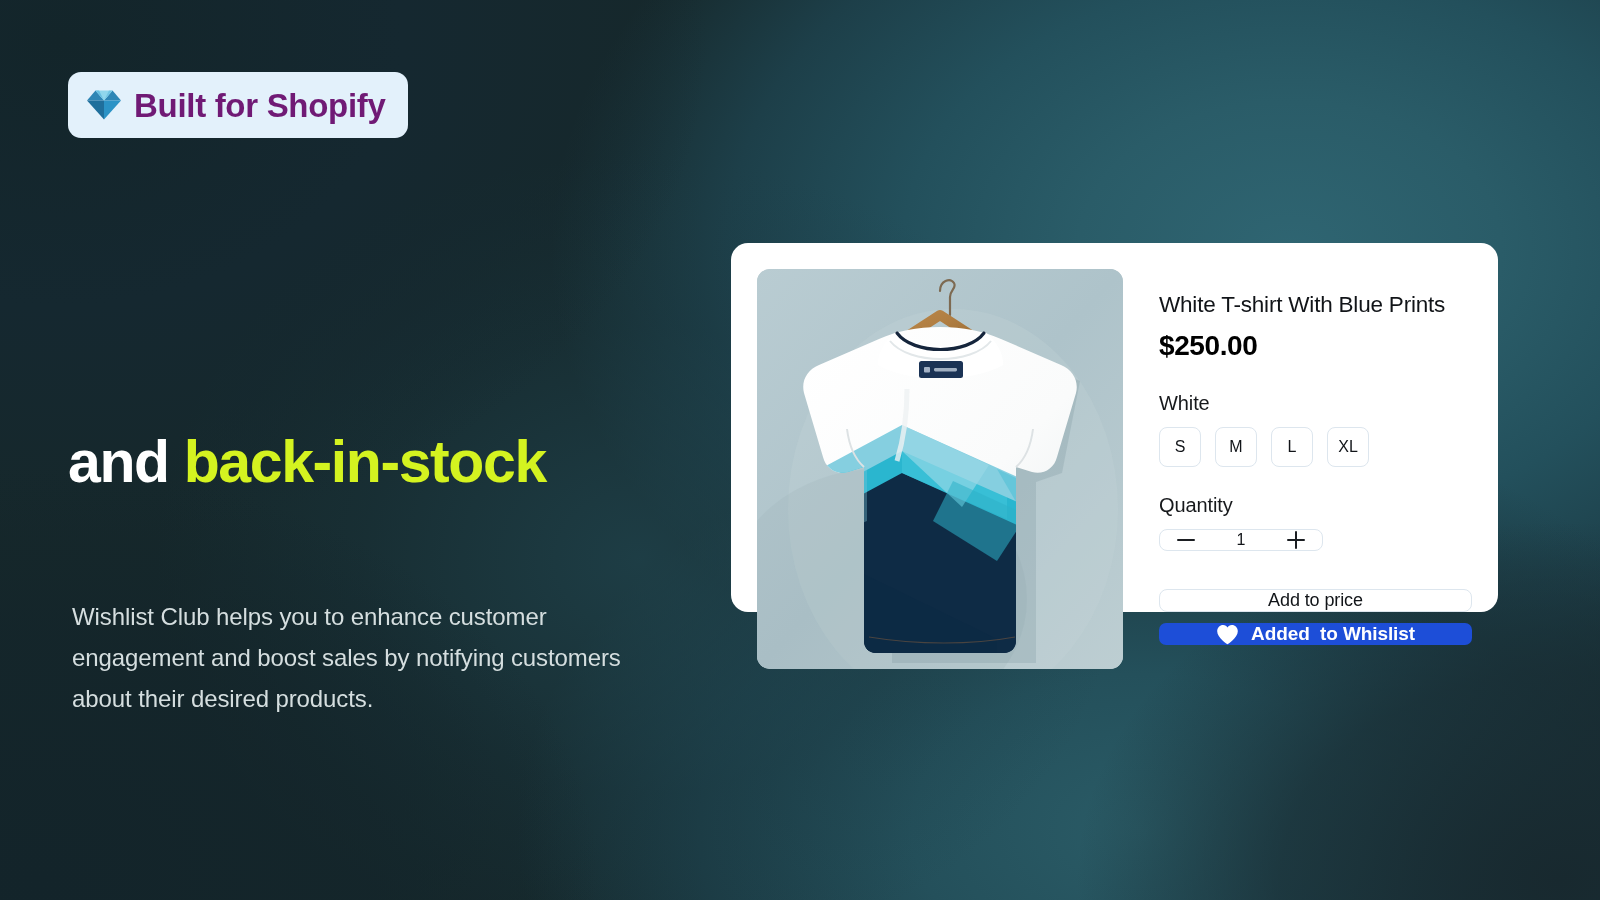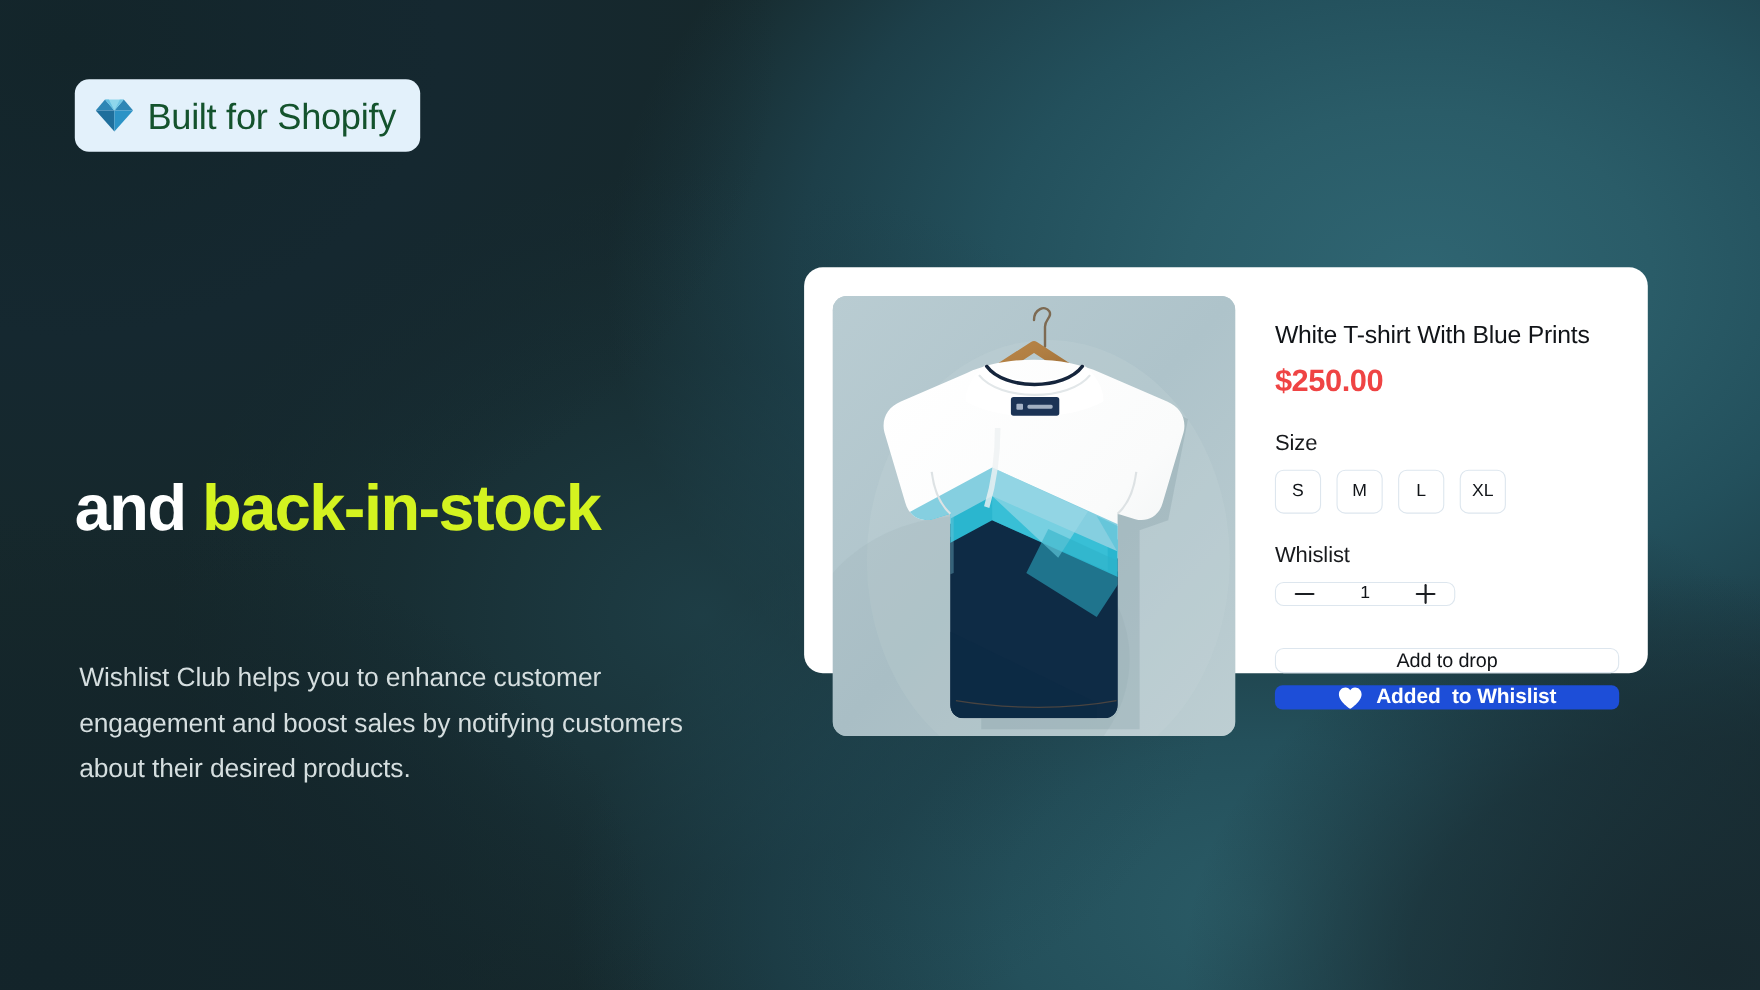--- a/index.html
+++ b/index.html
@@ -51,21 +51,21 @@
   .badge{
     position:absolute; left:68px; top:72px;
     height:66px;
     display:flex; align-items:center; gap:13px;
     padding:0 22px 0 19px;
     background:#e3f1fb;
     border-radius:13px;
   }
   .badge-gem{ width:34px; height:30px; display:block; flex:none; }
   .badge-text{
-    font-size:33px; font-weight:400; color:#14532d;
+    font-size:33px; font-weight:700; color:#701a75;
     letter-spacing:-.3px; white-space:nowrap;
     line-height:1;
   }
 
   
   .headline{
     position:absolute; left:68px; top:272px;
     width:640px;
     font-size:59px;
     font-weight:700;
@@ -108,21 +108,21 @@
   .product-info{
     flex:1;
     padding-top:22px;
     display:flex; flex-direction:column;
   }
   .product-title{
     font-size:22.5px; color:#111418; letter-spacing:-.2px;
     line-height:1.2;
   }
   .product-price{
-    font-size:28px; font-weight:700; color:#ef4444;
+    font-size:28px; font-weight:700; color:#000000;
     margin-top:12px; letter-spacing:-.4px;
   }
   .field-label{
     font-size:20px; color:#17191c; letter-spacing:-.1px;
   }
   .size-label{ margin-top:30px; }
   .size-row{ display:flex; gap:14px; margin-top:12px; }
   .size-btn{
     width:42px; height:40px;
     border:1px solid #dde6ee;
@@ -296,36 +296,36 @@
       <path d="M259,198 C268,190 274,176 276,160" fill="none" stroke="#dde2e4" stroke-width="2"></path>
 
       <path d="M150,120 C150,150 146,172 140,192" fill="none" stroke="#eef1f2" stroke-width="5" opacity=".8"></path>
     </svg>
   </div>
 
   <div class="product-info">
     <div class="product-title">White T-shirt With Blue Prints</div>
     <div class="product-price">$250.00</div>
 
-    <div class="field-label size-label">Size</div>
+    <div class="field-label size-label">White</div>
     <div class="size-row">
       <button class="size-btn">S</button>
       <button class="size-btn">M</button>
       <button class="size-btn">L</button>
       <button class="size-btn">XL</button>
     </div>
 
-    <div class="field-label qty-label">Whislist</div>
+    <div class="field-label qty-label">Quantity</div>
     <div class="qty-box">
       <span class="qty-btn minus"></span>
       <span class="qty-value">1</span>
       <span class="qty-btn plus"></span>
     </div>
 
-    <button class="add-cart">Add to drop</button>
+    <button class="add-cart">Add to price</button>
 
     <button class="wishlist-btn">
       <svg class="heart-icon" viewBox="0 0 24 22">
         <path d="M12 21.3 C12 21.3 1.2 14.5 1.2 7.6 C1.2 3.7 4.1 1 7.4 1 C9.6 1 11.2 2.2 12 3.6 C12.8 2.2 14.4 1 16.6 1 C19.9 1 22.8 3.7 22.8 7.6 C22.8 14.5 12 21.3 12 21.3 Z" fill="#ffffff"></path>
       </svg>
       <span>Added  to Whislist</span>
     </button>
   </div>
 </div>
 

